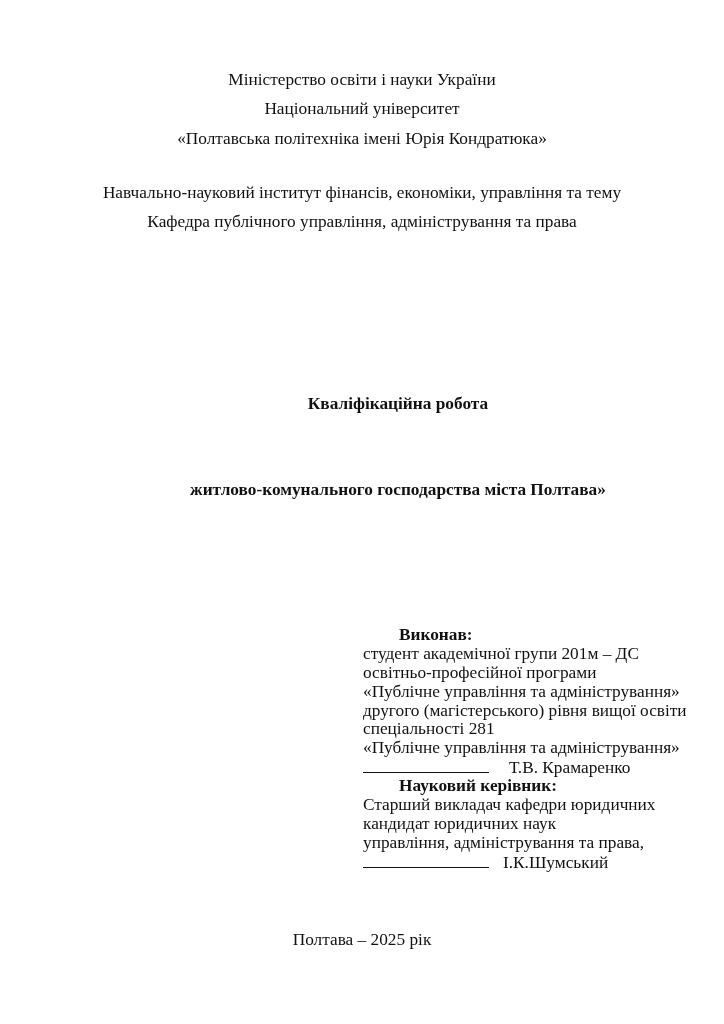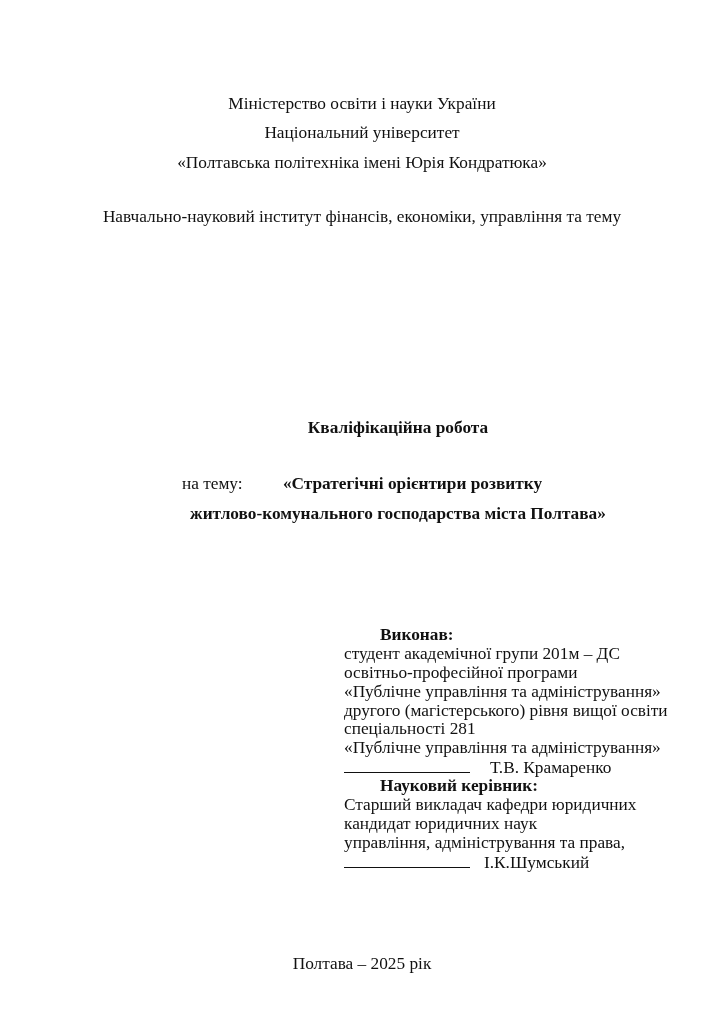--- a/index.html
+++ b/index.html
@@ -4,47 +4,45 @@
 <style>
   html, body { margin: 0; padding: 0; }
   body {
     width: 724px; height: 1024px; background: #ffffff; position: relative;
     font-family: "Liberation Serif", "DejaVu Serif", serif; color: #111;
     overflow: hidden;
   }
   .page { position: absolute; left: 0; top: 0; width: 724px; height: 1024px; }
   .center-line {
     position: absolute; left: 0; width: 724px; text-align: center;
-    font-size: 17.3px; line-height: 20px; white-space: nowrap; margin-top: 24px;
+    font-size: 17.3px; line-height: 20px; white-space: nowrap;
   }
   .bold { font-weight: bold; padding-left: 36px; }
   .block {
     position: absolute; left: 344px; top: 626px; width: 370px;
     font-size: 17.3px; line-height: 18.9px; white-space: nowrap;
   }
-  .block div { height: 18.9px; }
+  .block div { height: 18.9px; margin-left: 19px; }
   .sig-line { display: inline-block; width: 126px; border-bottom: 1px solid #111; height: 14px; vertical-align: baseline; margin-right: 20px; }
   .sig-line2 { margin-right: 14px; }
 </style>
 </head>
 <body>
 
 <div class="page">
 
   <div class="center-line" style="top:70px">Міністерство освіти і науки України</div>
   <div class="center-line" style="top:99px">Національний університет</div>
   <div class="center-line" style="top:129px">«Полтавська політехніка імені Юрія Кондратюка»</div>
 
   <div class="center-line" style="top:183px">Навчально-науковий інститут фінансів, економіки, управління та тему</div>
+  <div class="center-line" style="top:212px">Кафедра публічного управління, адміністрування та права</div>
 
   <div class="center-line bold" style="top:394px">Кваліфікаційна робота</div>
 
-  <div class="center-line" style="top:450px">
-    <span>на тему: </span><span class="bold">«Стратегічні орієнтири розвитку</span>
-  </div>
   <div class="center-line bold" style="top:480px">житлово-комунального господарства міста Полтава»</div>
 
   <div class="block">
     <div class="bold">Виконав:</div>
     <div>студент академічної групи 201м – ДС</div>
     <div>освітньо-професійної програми</div>
     <div>«Публічне управління та адміністрування»</div>
     <div>другого (магістерського) рівня вищої освіти</div>
     <div>спеціальності 281</div>
     <div>«Публічне управління та адміністрування»</div>

